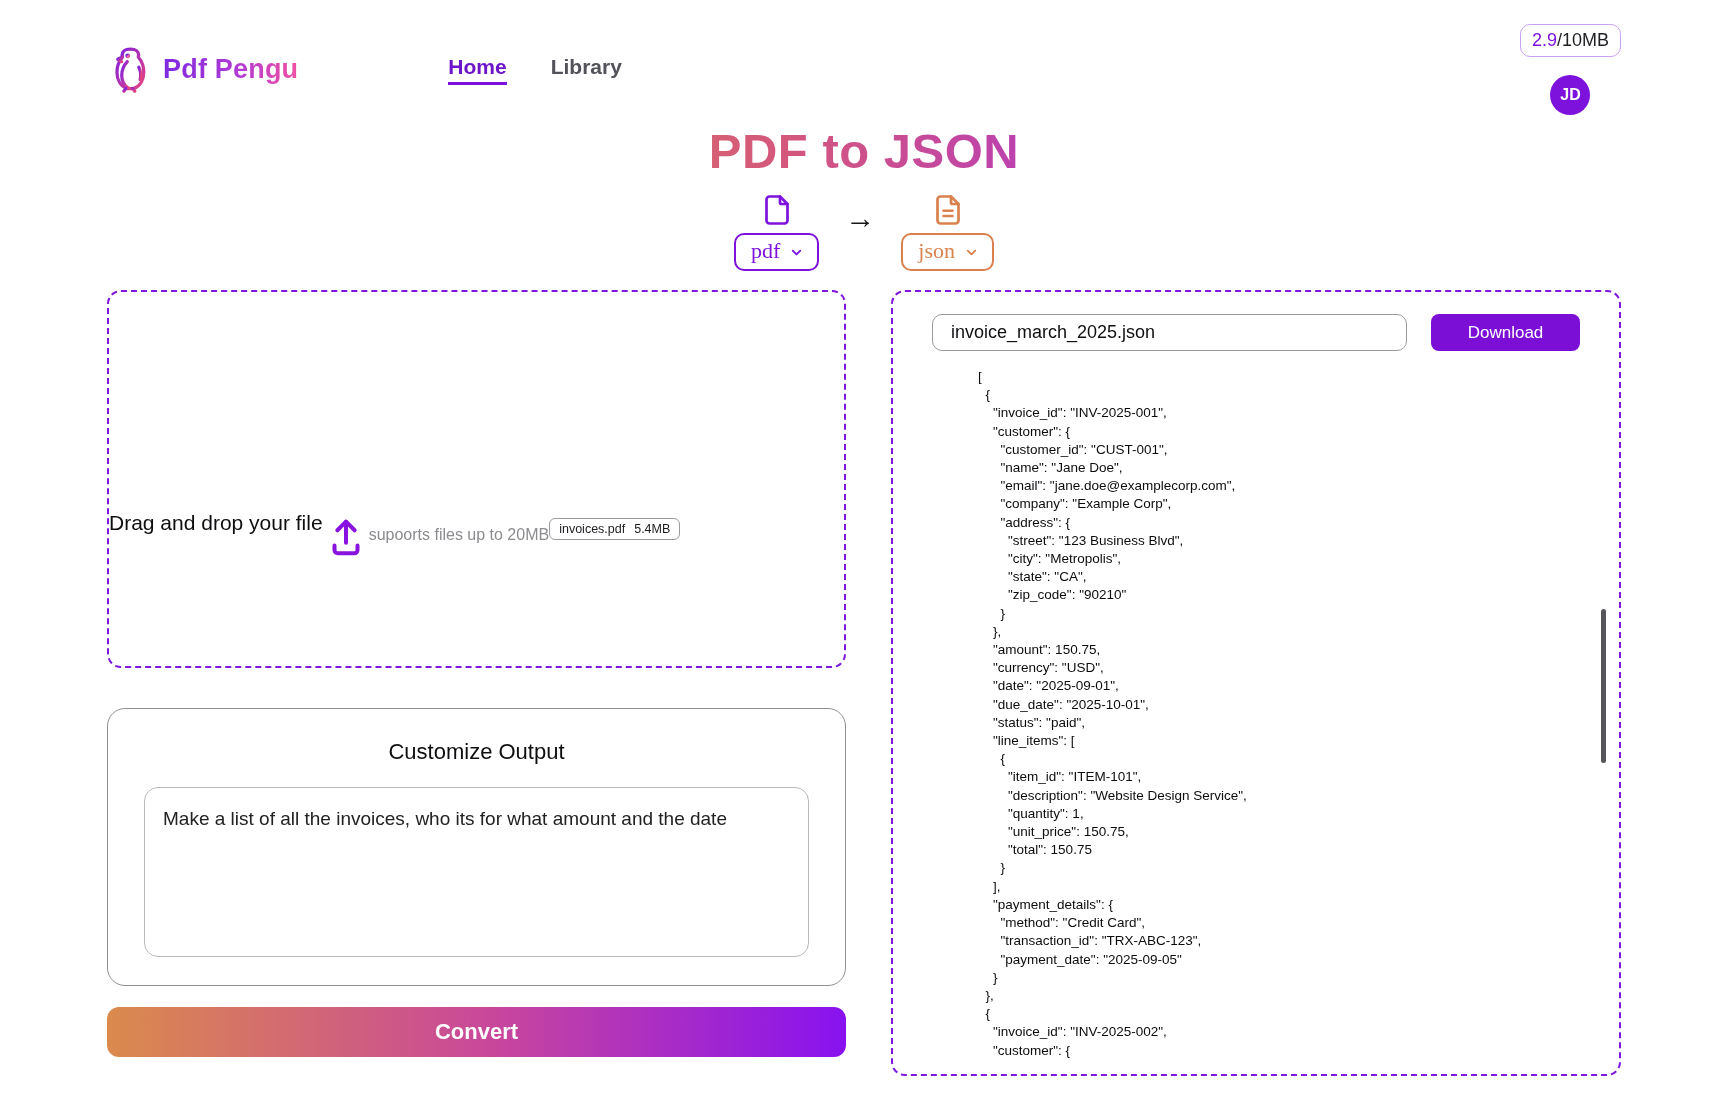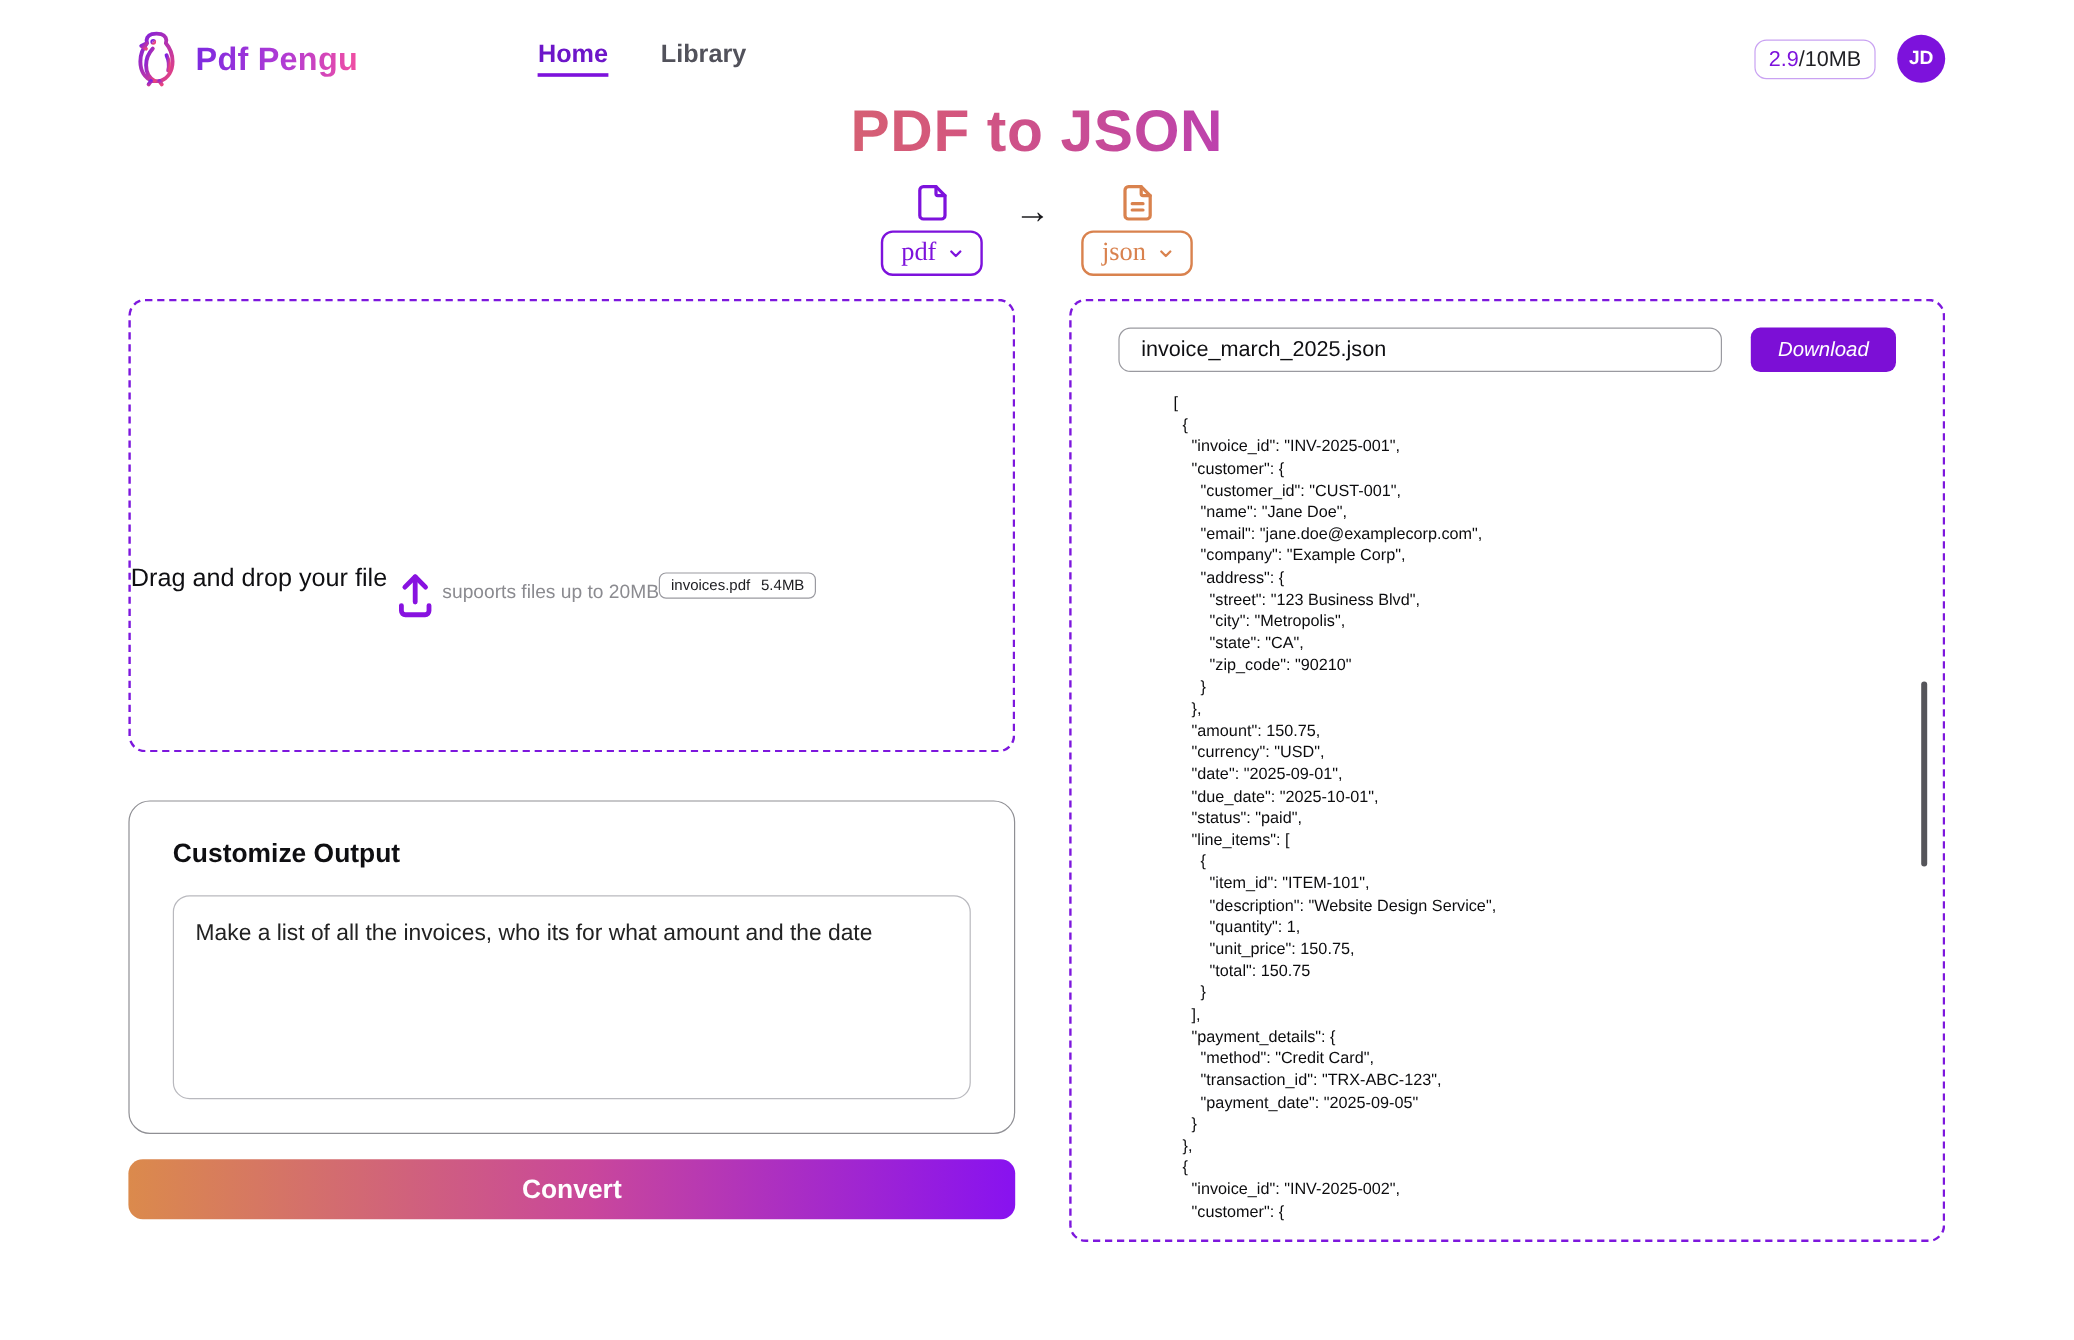--- a/index.html
+++ b/index.html
@@ -12,21 +12,21 @@
   .logo { display: flex; align-items: center; gap: 10px; cursor: pointer; }
   .logo svg { width: 46px; height: 50px; }
   .brand {
     font-size: 27px; font-weight: bold; letter-spacing: .2px;
     background: linear-gradient(90deg, #7d2ae0 0%, #b13bd4 55%, #f14fa2 100%);
     -webkit-background-clip: text; background-clip: text; color: transparent;
   }
   .nav { display: flex; gap: 44px; margin-left: 150px; align-items: baseline; }
   .nav-link { font-size: 21px; font-weight: bold; color: #52525b; text-decoration: none; cursor: pointer; }
   .nav-link.active { color: #6d16c9; border-bottom: 3px solid #7d12dc; padding-bottom: 3px; }
-  .header-right { margin-left: auto; display: flex; align-items: center; gap: 18px; }
+  .header-right { margin-left: auto; display: flex; align-items: center; gap: 18px; flex-direction: column; }
   .usage-badge {
     border: 1.5px solid #c9a2f2; border-radius: 10px; padding: 5px 11px;
     font-size: 18px; color: #1f1f24; white-space: nowrap;
   }
   .usage-used { color: #7d12dc; }
   .avatar {
     width: 40px; height: 40px; border-radius: 50%; background: #7d12dc;
     color: #fff; font-weight: bold; font-size: 16px;
     display: flex; align-items: center; justify-content: center; cursor: pointer;
   }
@@ -65,21 +65,21 @@
   .dz-title { font-size: 21px; color: #0f0f12; }
   .dz-upload-icon { width: 46px; height: 46px; margin-top: 28px; }
   .dz-subtitle { font-size: 16px; color: #8b8b90; margin-top: 24px; }
   .file-chip {
     margin-top: 12px; border: 1px solid #9a9aa0; border-radius: 6px;
     padding: 3px 9px; font-size: 12.5px; color: #1c1c20; display: flex; gap: 9px; background: #fff;
   }
 
   
   .customize-card { margin-top: 40px; border: 1.5px solid #8f8f94; border-radius: 18px; height: 278px; padding: 30px 36px; }
-  .customize-heading { font-size: 22px; font-weight: bold; color: #0f0f12; }
+  .customize-heading { font-size: 22px; font-weight: normal; color: #0f0f12; text-align: center; }
   .customize-input {
     margin-top: 22px; width: 100%; height: 170px; resize: none;
     border: 1.5px solid #b9b9be; border-radius: 14px; padding: 16px 18px;
     font-size: 19px; line-height: 1.55; color: #222; font-family: "Liberation Sans", sans-serif; outline: none;
   }
 
   
   .convert-btn {
     margin-top: 21px; width: 100%; height: 50px; border: none; border-radius: 12px; cursor: pointer;
     background: linear-gradient(90deg, #db8a4c 0%, #c9479b 52%, #8812f0 100%);
@@ -90,22 +90,22 @@
   .output-panel {
     position: relative; height: 786px; border: 2px dashed #7d17dd; border-radius: 14px;
     padding: 22px 39px 0 39px; overflow: hidden;
   }
   .output-header { display: flex; gap: 24px; }
   .filename-input {
     flex: 1; height: 37px; border: 1px solid #9a9aa0; border-radius: 10px;
     padding: 0 18px; font-size: 18px; color: #0f0f12; font-family: "Liberation Sans", sans-serif; outline: none;
   }
   .download-btn {
-    width: 121px; height: 37px; border: none; border-radius: 8px; background: #7c0fd6;
-    color: #fff; font-size: 17px; cursor: pointer; font-family: "Liberation Sans", sans-serif; font-style: italic;
+    width: 149px; height: 37px; border: none; border-radius: 8px; background: #7c0fd6;
+    color: #fff; font-size: 17px; cursor: pointer; font-family: "Liberation Sans", sans-serif;
   }
   .json-view {
     margin-top: 17px; padding-left: 46px; white-space: pre;
     font-family: "Liberation Sans", sans-serif; font-size: 13.5px; line-height: 18.2px; color: #0c0c0e;
   }
   .panel-scrollbar {
     position: absolute; right: 13px; top: 317px; width: 5px; height: 154px;
     background: #55555a; border-radius: 3px; cursor: grab;
   }
 </style>

